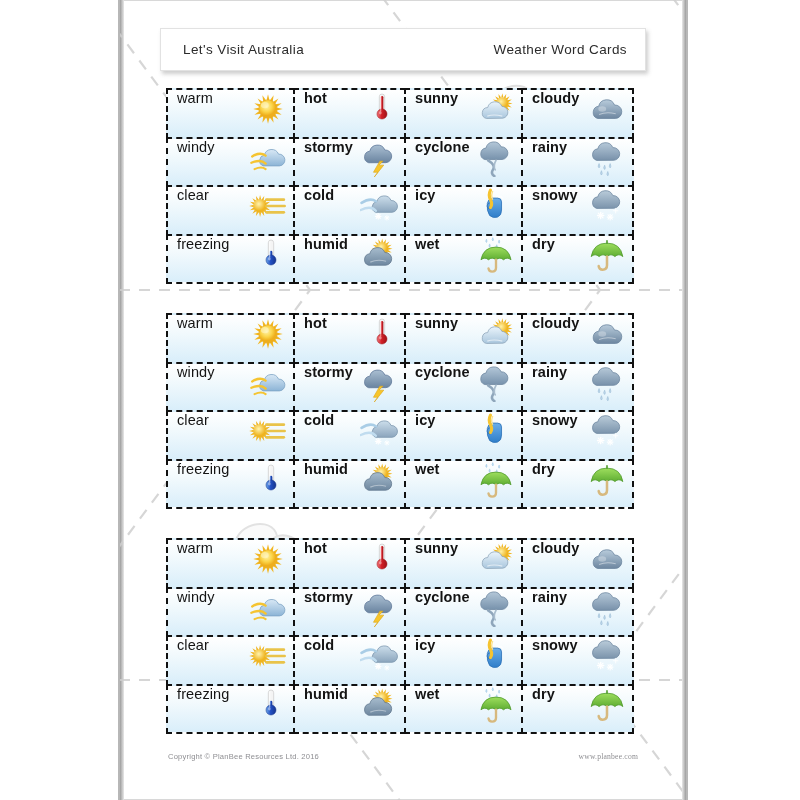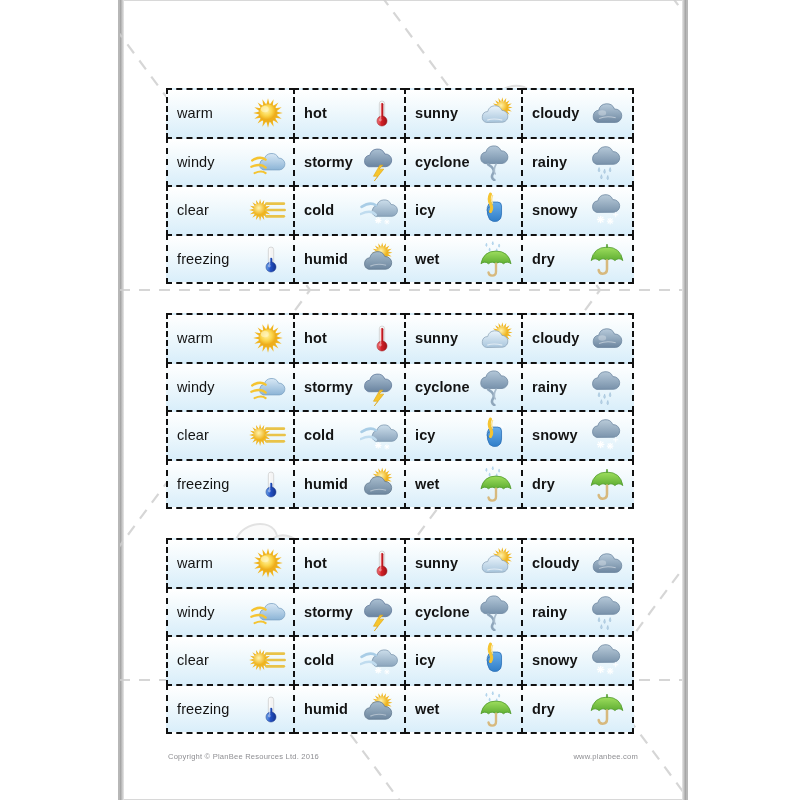--- a/index.html
+++ b/index.html
@@ -54,21 +54,21 @@
 
   
   .block{position:absolute;left:46px;width:474px;}
   .row{display:flex;width:100%;}
   .card{
     position:relative;
     height:50.5px;
     box-sizing:border-box;
     border:2px dashed #111111;
     background:linear-gradient(to bottom,#ffffff 0%,#f3fafd 34%,#d9eefa 100%);
-    display:flex;align-items:center;
+    display:flex;align-items:flex-start;
     overflow:hidden;
   }
   .card.w1{width:129px;}
   .card.w2{width:113px;}
   .card.w3{width:119px;}
   .card.w4{width:113px;}
   .row .card + .card{margin-left:-2px;font-weight:bold;}
   .block .row + .row{margin-top:-2px;}
 
   .word{
@@ -83,21 +83,21 @@
   }
   .pic.small{width:32px;height:32px;}
 
   
   .footer{
     position:absolute;left:48px;top:752px;width:470px;
     display:flex;align-items:center;
     font-family:"Liberation Sans", sans-serif;
     font-size:7.6px;color:#8e8e92;letter-spacing:.2px;justify-content:space-between;
   }
-  .footer .right{margin-left:auto;}
+  .footer .right{margin-left:auto;font-family:Liberation Serif, serif;}
 </style>
 </head>
 <body>
 
 <div id="stage">
 
   <div class="sheet">
 
     <div class="lattice">
       <svg width="860" height="900" viewBox="0 0 860 900" xmlns="http://www.w3.org/2000/svg">
@@ -165,20 +165,24 @@
           <ellipse cx="38" cy="24" rx="23" ry="17" fill="#ebebeb" stroke="#9b9b9b" stroke-width="2" transform="rotate(-30 38 24)"></ellipse>
           <ellipse cx="72" cy="32" rx="17" ry="13" fill="#d4d4d4" stroke="#9b9b9b" stroke-width="2" transform="rotate(21 72 32)"></ellipse>
           <ellipse cx="55" cy="72" rx="26" ry="42" fill="#aeaeae" stroke="#8d8d8d" stroke-width="2" transform="rotate(11 55 72)"></ellipse>
           <path d="M32 52 Q55 60 80 54" stroke="#9a9a9a" stroke-width="2.5" fill="none"></path>
           <path d="M30 74 Q55 82 82 74" stroke="#9a9a9a" stroke-width="2.5" fill="none"></path>
           <path d="M34 94 Q57 101 79 94" stroke="#9a9a9a" stroke-width="2.5" fill="none"></path>
         </g>
       </svg>
     </div>
 
+    <div class="titlebar">
+      <span class="t t-left">Let's Visit Australia</span>
+      <span class="t t-right">Weather Word Cards</span>
+    </div>
 
     <div id="blocks">
         <div class="block" style="top: 88px;">
           <div class="row">
             <div class="card w1">
               <span class="word">warm</span>
               <span class="pic"><svg viewBox="0 0 48 48" xmlns="http://www.w3.org/2000/svg">
                   <defs>
                     <radialGradient id="sg1" cx="42%" cy="36%">
                       <stop offset="0%" stop-color="#fff2a8"></stop>

